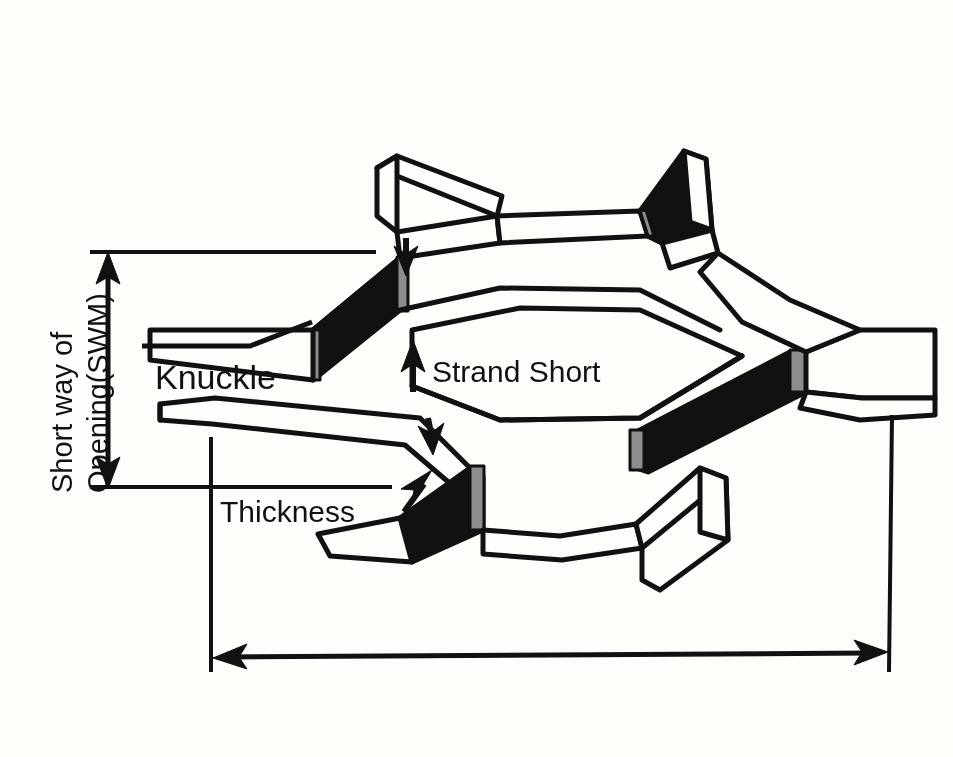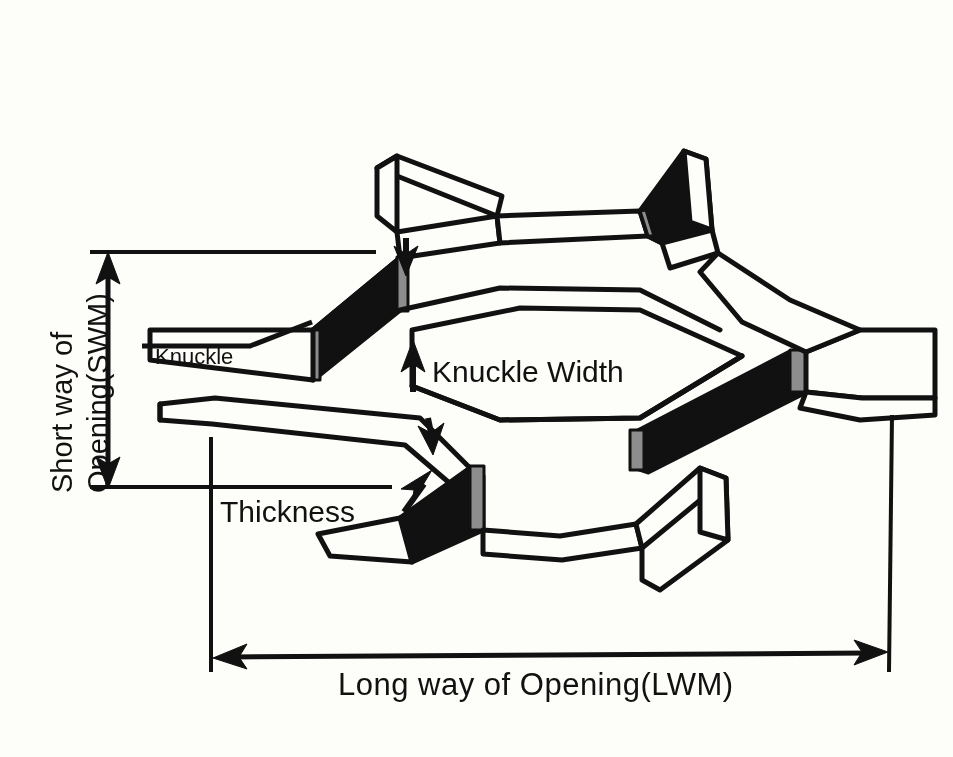--- a/index.html
+++ b/index.html
@@ -24,22 +24,22 @@
   }
   .lbl {
     position: absolute;
     color: #111111;
     font-family: "Liberation Sans", sans-serif;
     white-space: nowrap;
     font-weight: 500;
   }
   #label-knuckle {
     left: 155px;
-    top: 344px;
-    font-size: 22px;
+    top: 358px;
+    font-size: 34px;
   }
   #label-strand-width {
     left: 432px;
     top: 355px;
     font-size: 30px;
   }
   #label-thickness {
     left: 220px;
     top: 495px;
     font-size: 30px;
@@ -164,24 +164,23 @@
 
     <g stroke="#111111" fill="#111111">
       <line x1="90" y1="487" x2="392" y2="487" stroke-width="4"></line>
       <line x1="404" y1="512" x2="424" y2="484" stroke-width="6"></line>
       <polygon points="432,470 401,489 414,490 412,503"></polygon>
     </g>
   </svg>
 
   <div class="lbl" id="label-knuckle">Knuckle</div>
 
-  <div class="lbl" id="label-strand-width">Knuckle Width</div>
+  <div class="lbl" id="label-strand-width">Strand Short</div>
 
   <div class="lbl" id="label-thickness">Thickness</div>
 
-  <div class="lbl" id="label-lwm">Long way of Opening(LWM)</div>
 
   <div class="vert-wrap">
     <div class="vert-line" id="label-swm-line1">Short way of</div>
     <div class="vert-line" id="label-swm-line2">Opening(SWM)</div>
   </div>
 
 </div>
 
 </body></html>

